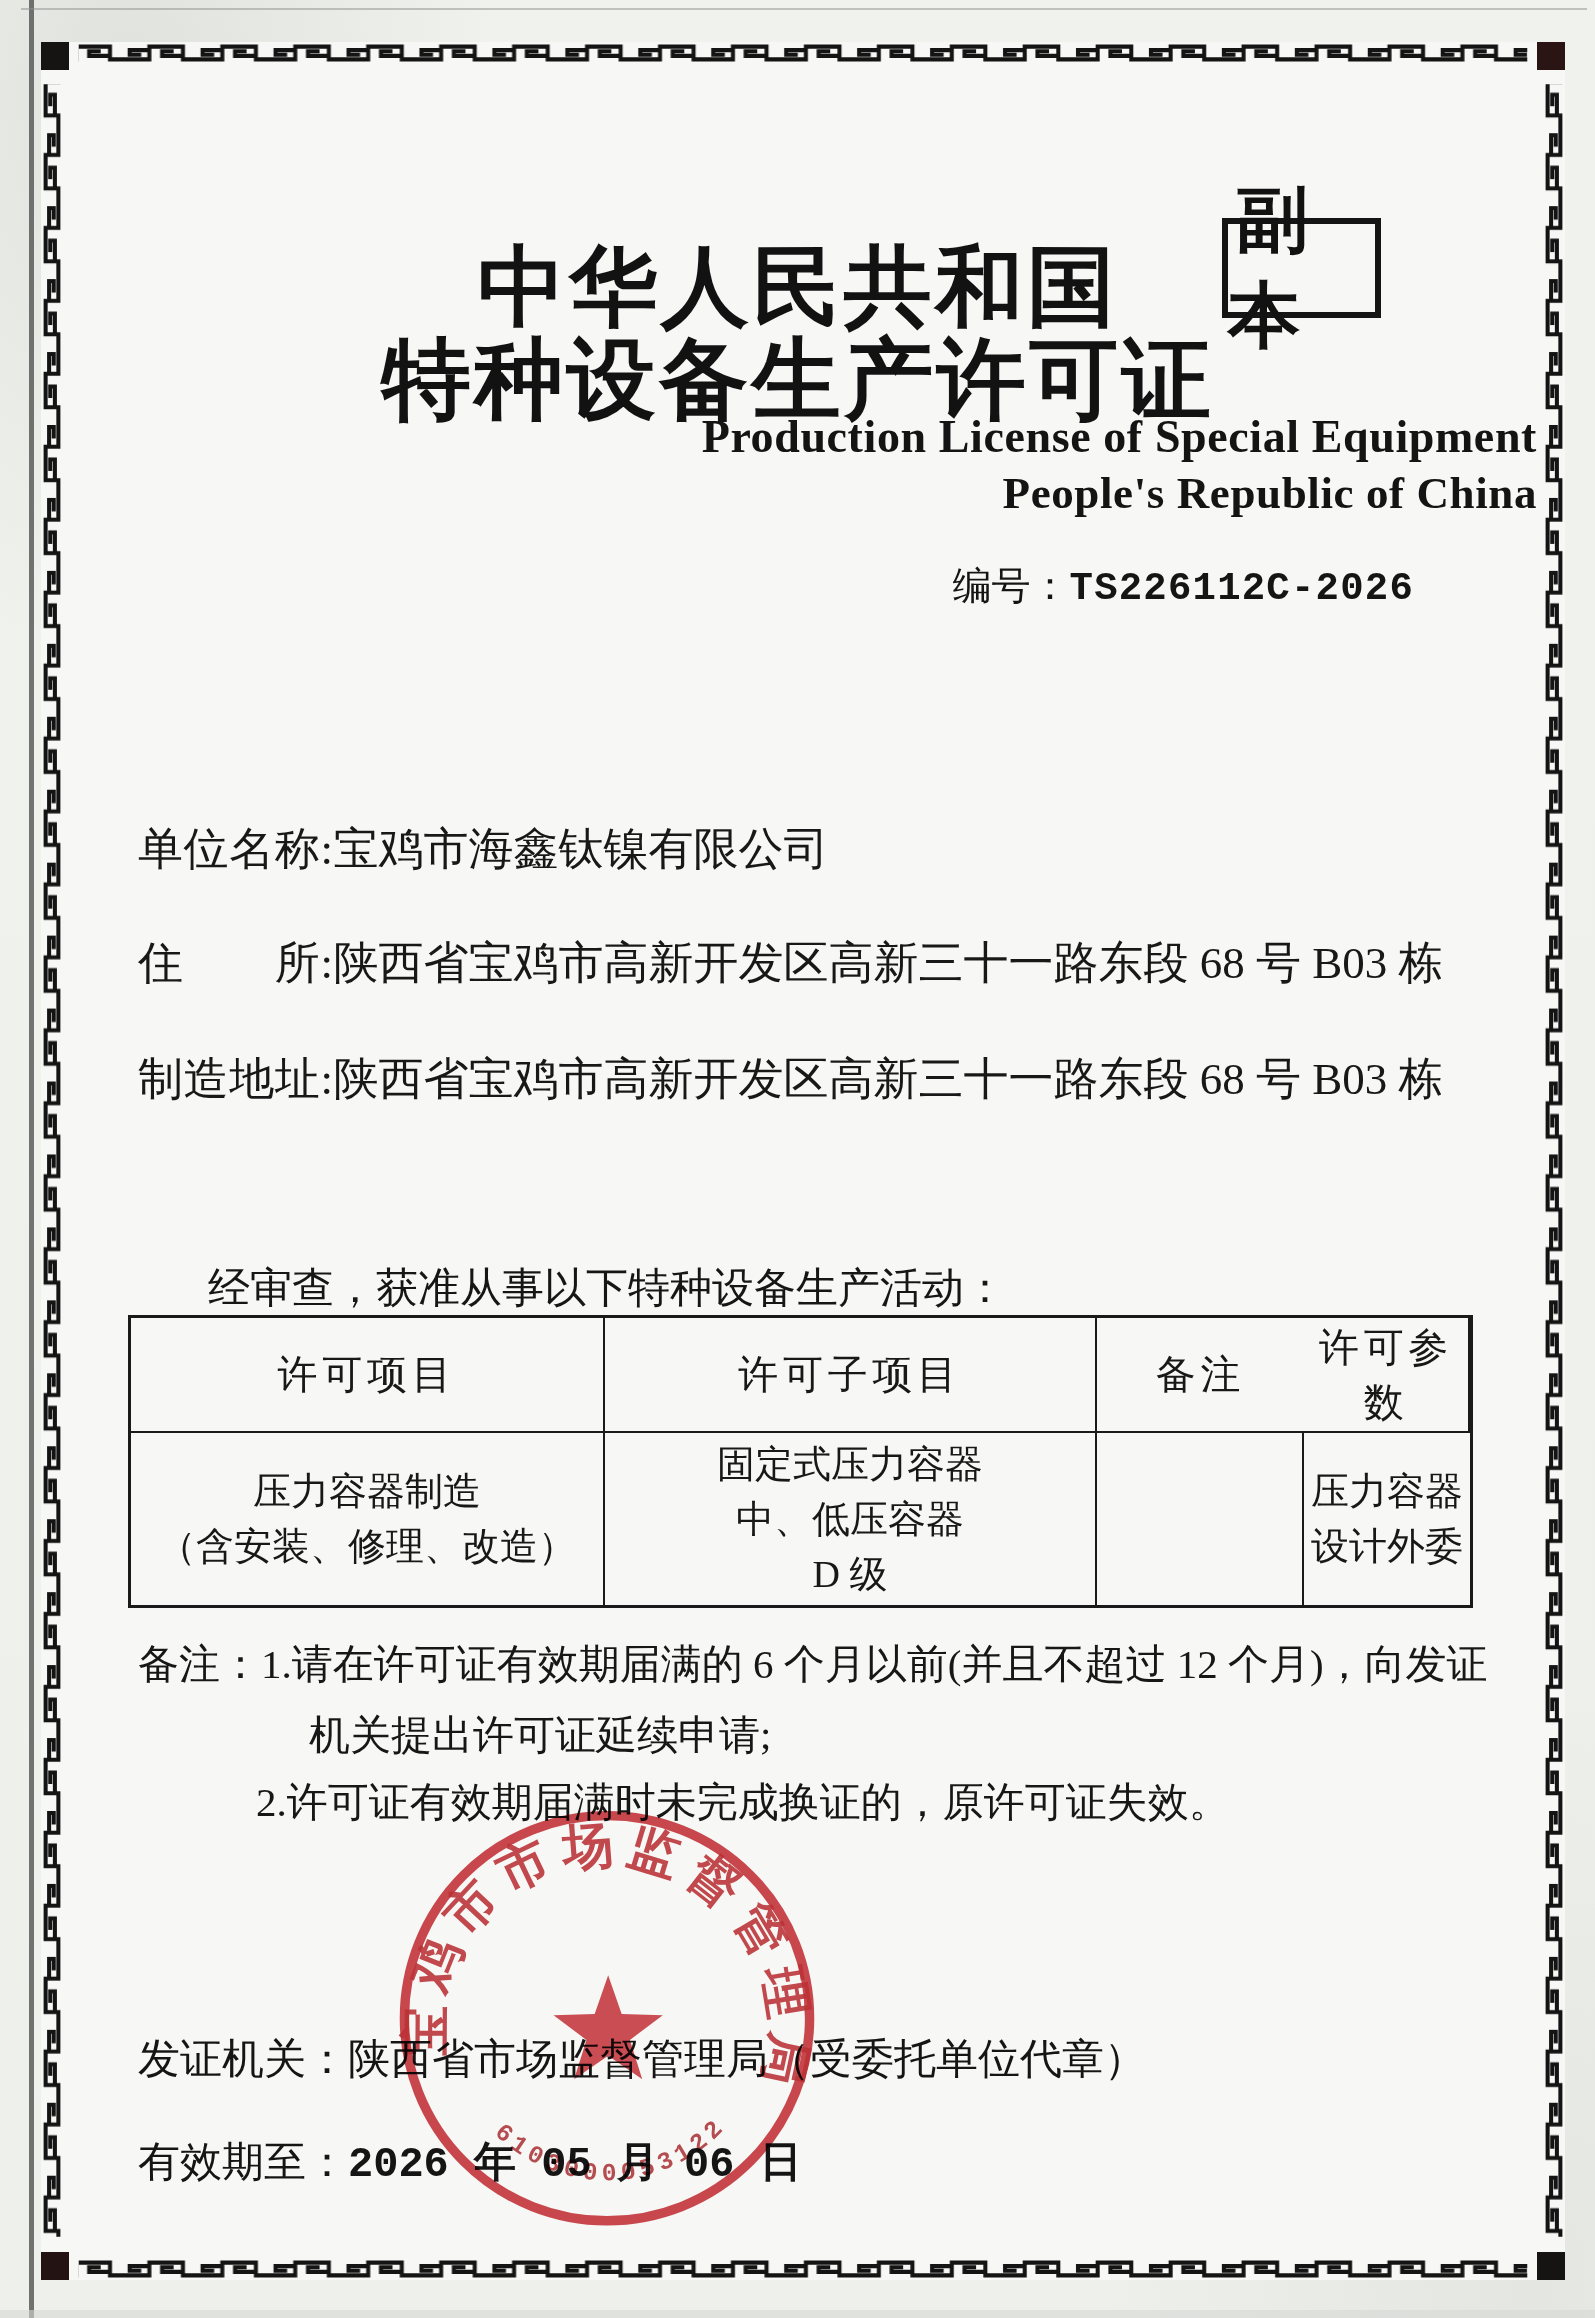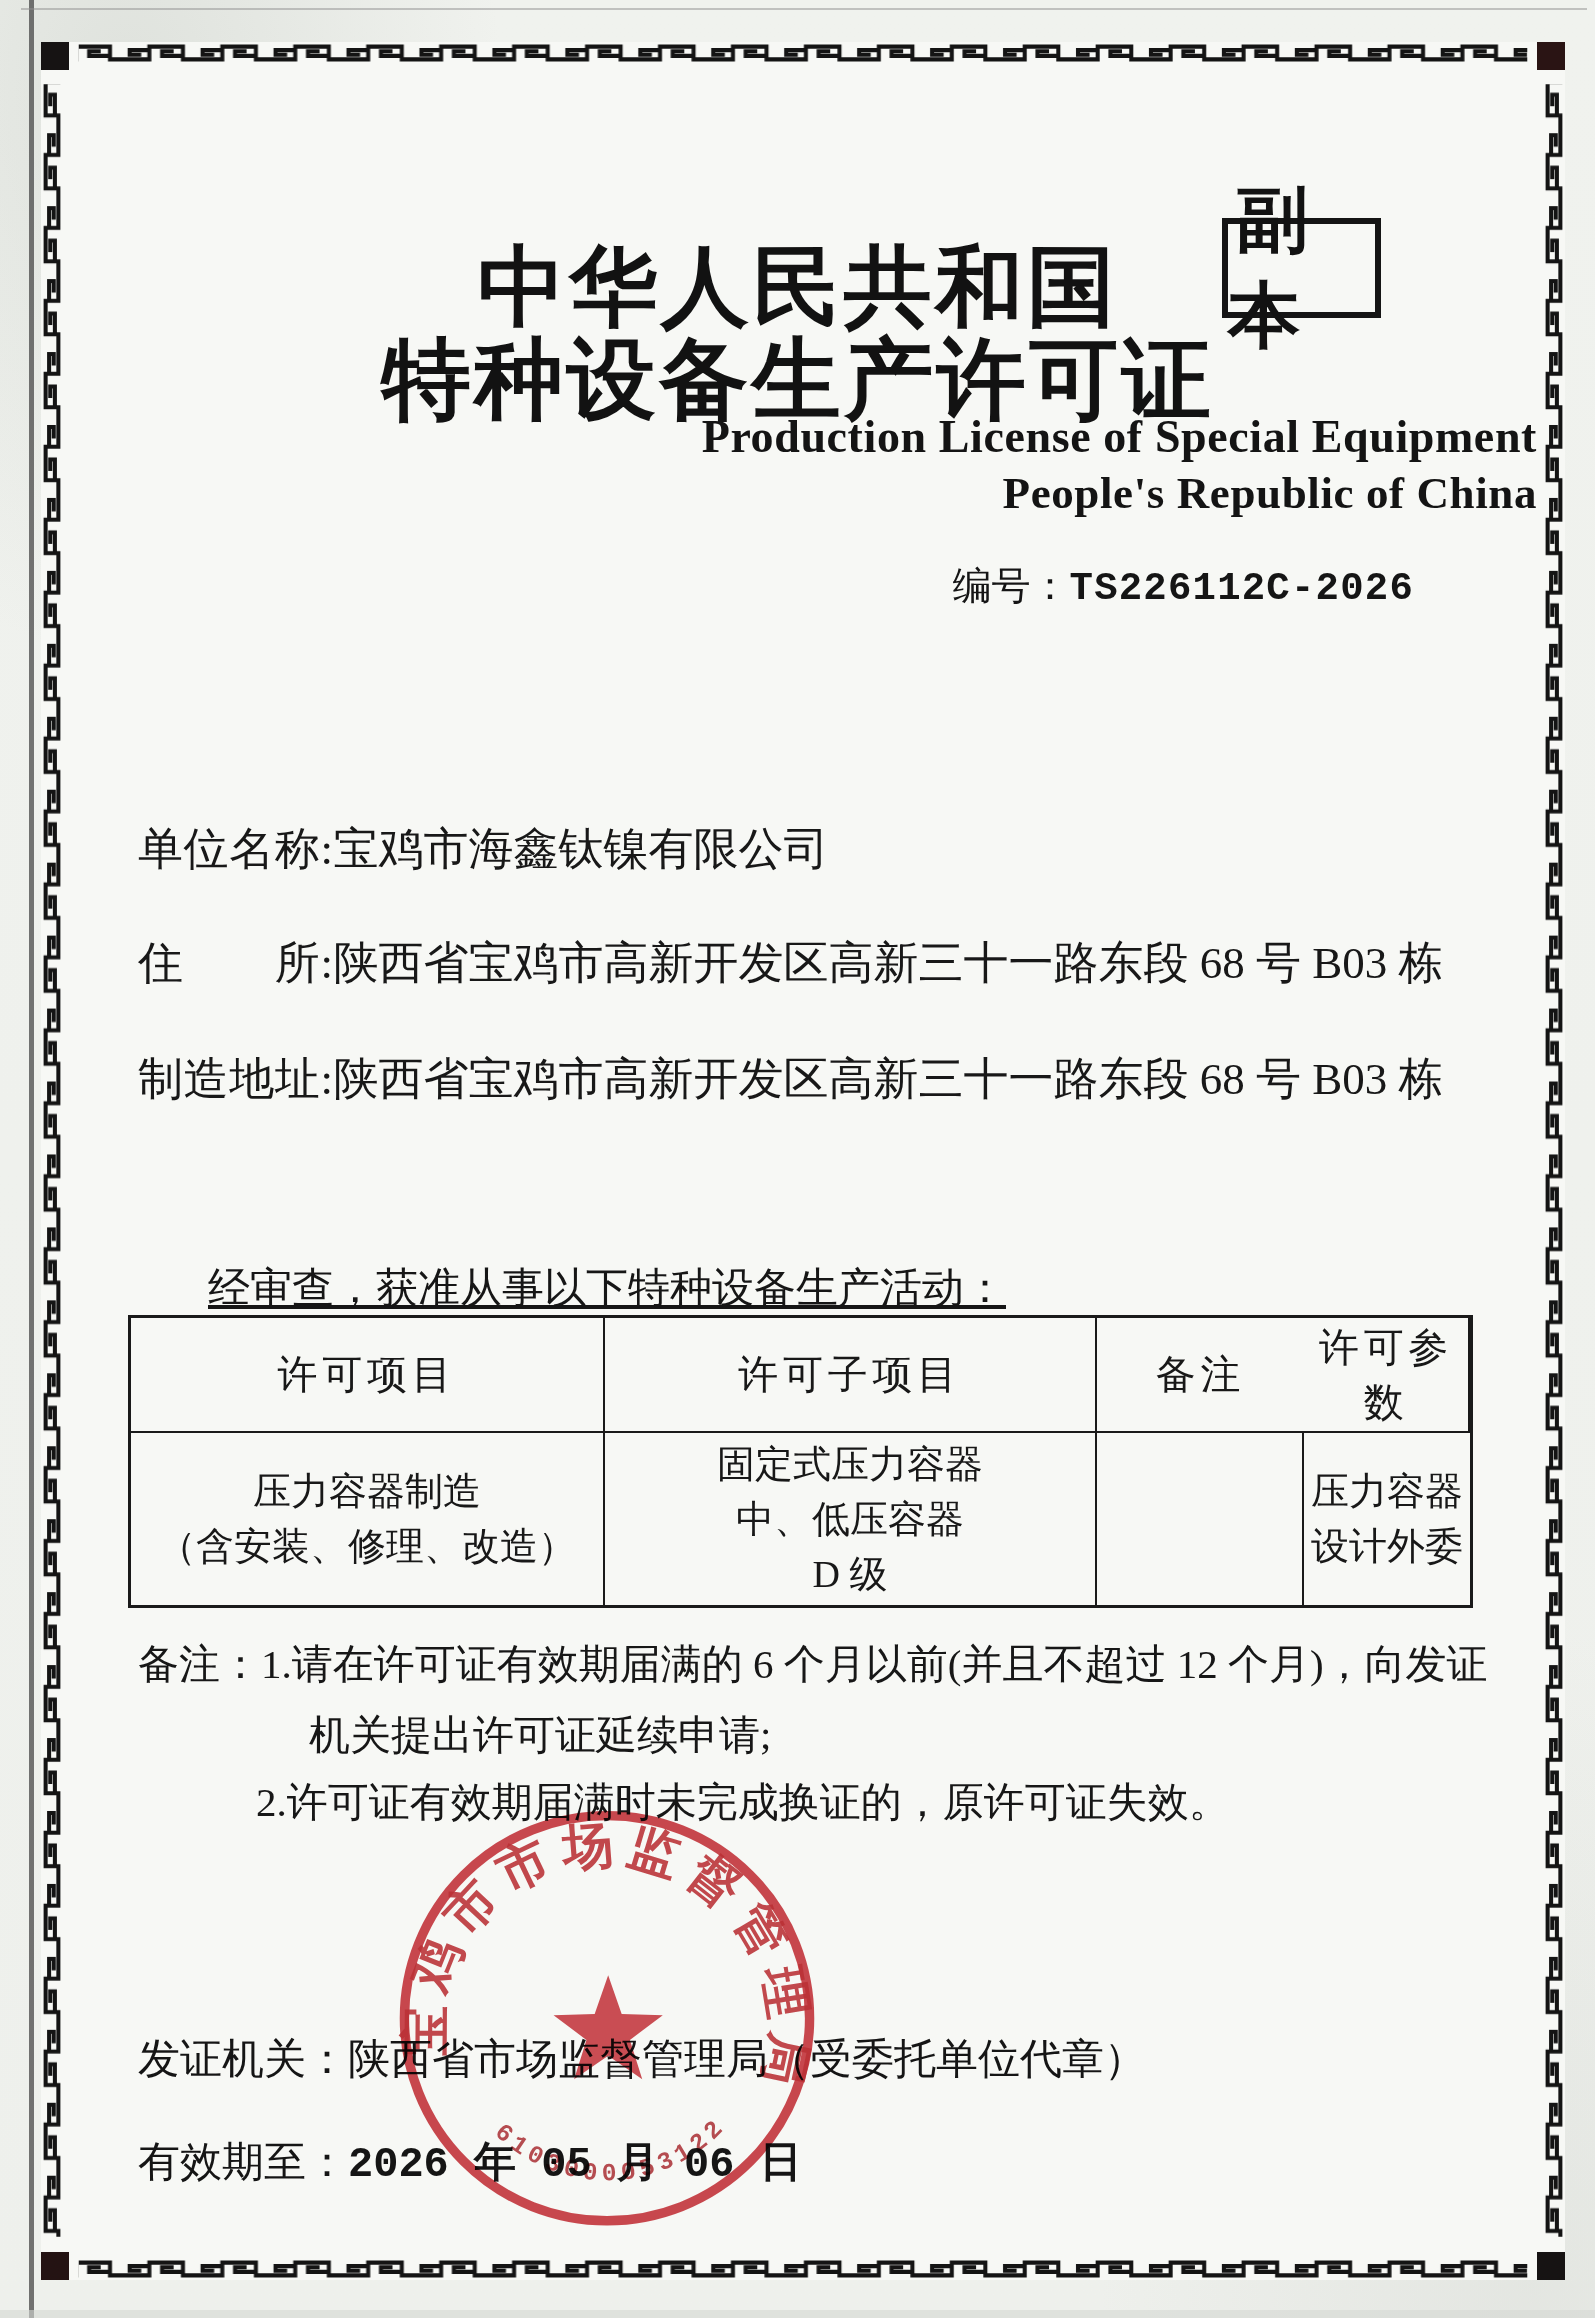--- a/index.html
+++ b/index.html
@@ -33,21 +33,21 @@
   .copy-box{
     position:absolute;left:1222px;top:181px;width:147px;height:88px;
     border:6.5px solid #151515;display:flex;align-items:center;justify-content:center;
     font-size:72px;font-weight:700;letter-spacing:8.2px;color:#121212;
     font-family:"Liberation Serif","DejaVu Serif",serif;text-indent:8.2px;margin-top:37px;
   }
   .license-no{position:absolute;top:559px;right:182px;font-size:39px;white-space:nowrap;color:#151515;margin-left:19px;}
   .license-no .num{font-family:"Liberation Mono","DejaVu Sans Mono",monospace;font-weight:700;letter-spacing:1.2px;}
   .field-line{position:absolute;left:138px;font-size:45px;white-space:nowrap;color:#181818;}
   .field-line .lbl{letter-spacing:0.6px;}
-  .intro-line{position:absolute;left:208px;top:1260px;font-size:42px;white-space:nowrap;color:#161616;text-decoration:underline;}
+  .intro-line{position:absolute;left:208px;top:1260px;font-size:42px;white-space:nowrap;color:#161616;}
   .lic-table{
     position:absolute;left:128px;top:1315px;width:1345px;height:293px;
     border:3.5px solid #1a1a1a;box-sizing:border-box;display:grid;
     grid-template-columns:474px 492px 207px 1fr;grid-template-rows:115px 1fr;
   }
   .lic-table .cell{
     border-right:2.3px solid #1a1a1a;border-bottom:2.3px solid #1a1a1a;
     display:flex;flex-direction:column;align-items:center;justify-content:center;
     font-size:39px;color:#181818;line-height:55px;text-align:center;
   }

